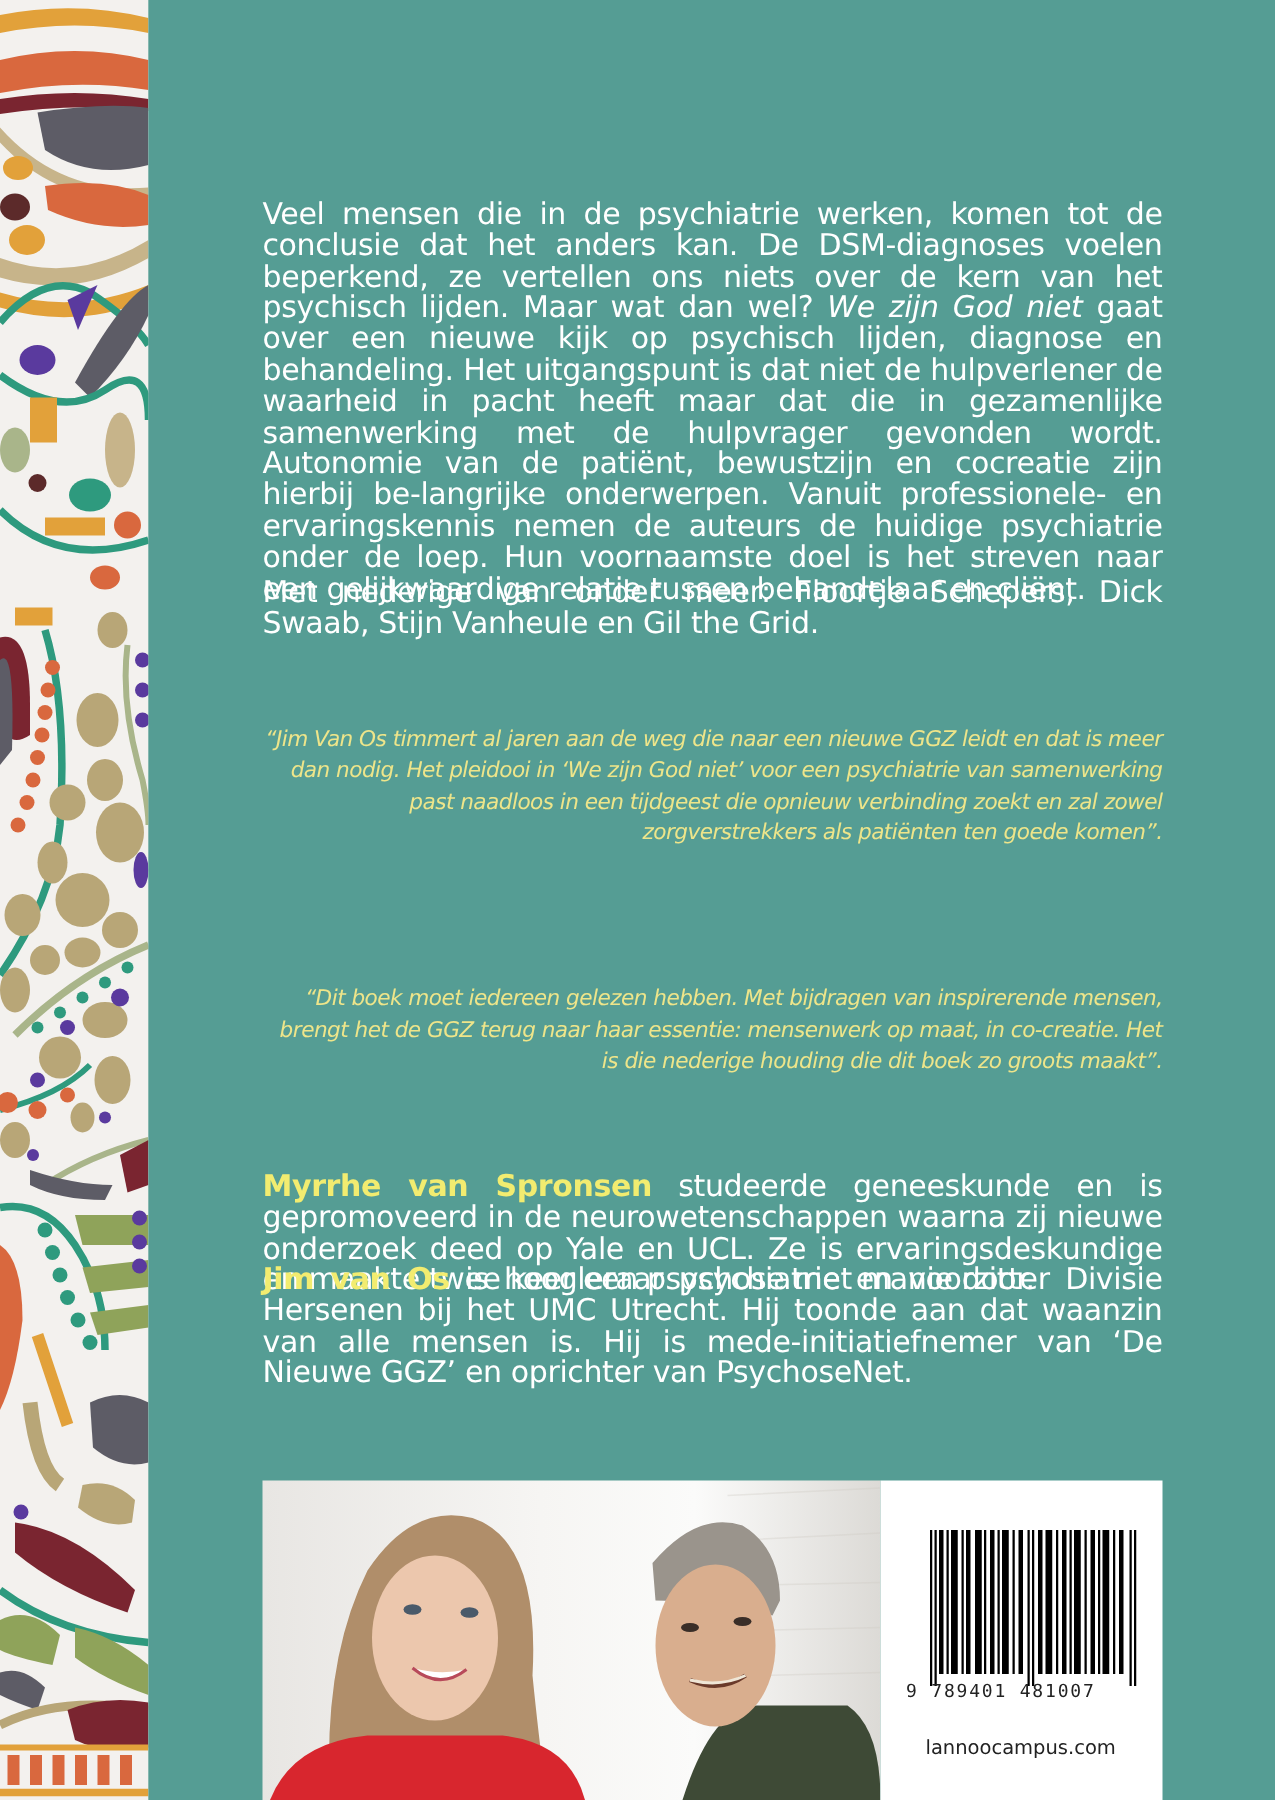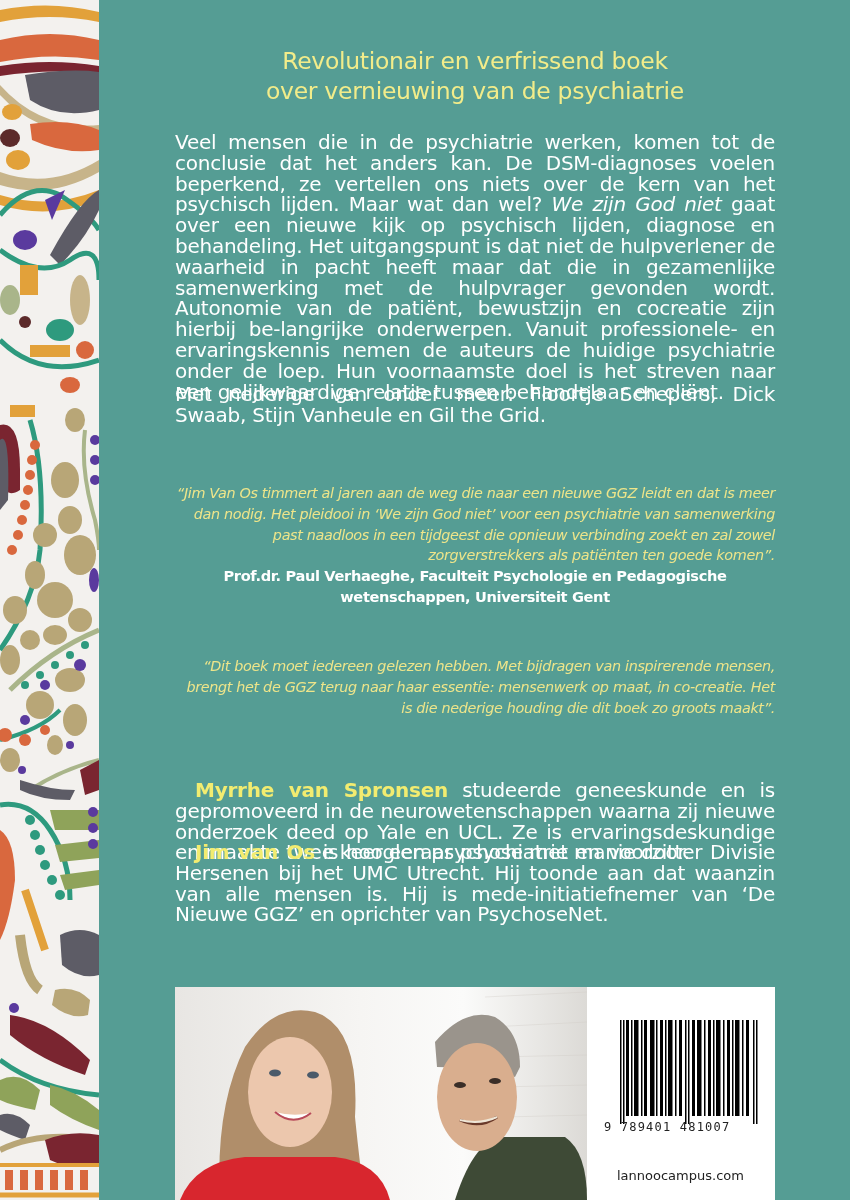--- a/index.html
+++ b/index.html
@@ -12,26 +12,26 @@
   .intro { top:132px; text-align:justify; }
   .contrib { top:384px; text-align:justify; }
   .quote { position:absolute; left:175px; width:600px; text-align:center; font-family:"DejaVu Sans", sans-serif; font-size:14.4px; line-height:20.8px; letter-spacing:-0.35px; margin:0; }
   .quote .q { color:#eee58a; font-style:italic; display:block;text-align:right; }
   .quote .src { color:#ffffff; font-weight:bold; display:block; font-size:14.6px; }
   .q1 { top:483px; }
   .q2 { top:656px; }
   .bio { text-align:justify; }
   .bio1 { top:780px; }
   .bio2 { top:842px; }
-  .bio .name { color:#f2ec70; font-weight:bold;margin-left:20px; }
+  .bio .name { color:#f2ec70; font-weight:bold; }
   .photo { position:absolute; left:175px; top:987px; width:412px; height:213px; background:linear-gradient(90deg,#e8e6e3 0%,#f6f5f3 45%,#fbfbfa 70%,#dcdad6 100%); overflow:hidden; }
   .barcode-box { position:absolute; left:587px; top:987px; width:188px; height:213px; background:#ffffff;text-align:right; }
   .barcode { position:absolute; left:33px; top:33px; width:140px; height:104px; }
   .isbn { position:absolute; left:17px; top:133px; font-family:"DejaVu Sans Mono", monospace; font-size:12px; color:#222; letter-spacing:1.2px; }
-  .site { position:absolute; left:30px; top:181px; font-family:"DejaVu Sans", sans-serif; font-size:13px; color:#222; }
+  .site { position:absolute; left:30px; top:171px; font-family:"DejaVu Sans", sans-serif; font-size:13px; color:#222; }
 </style>
 </head>
 <body>
 
 <div class="art">
   <svg width="99" height="1200" viewBox="0 0 99 1200" xmlns="http://www.w3.org/2000/svg">
     <rect width="99" height="1200" fill="#f3f1ee"></rect>
     <path d="M0 10 Q50 0 99 12 L99 22 Q50 12 0 22Z" fill="#e2a13a"></path>
     <path d="M0 40 Q50 28 99 40 L99 60 Q50 52 0 62Z" fill="#d9683e"></path>
     <path d="M0 66 Q50 58 99 66 L99 74 Q50 68 0 76Z" fill="#7a2530"></path>
@@ -158,31 +158,29 @@
         <rect x="80" y="1170" width="8" height="20"></rect>
       </g>
     <path d="M0 1165 L99 1165" stroke="#e2a13a" stroke-width="4"></path>
     <path d="M0 1195 L99 1195" stroke="#e2a13a" stroke-width="5"></path>
   </svg>
 </div>
 
 <div class="panel"></div>
 
 <h1 class="headline" style="margin:0;font-weight:normal;">
-  <span>Revolutionair en verfrissend boek</span><br>
-  <span>over vernieuwing van de psychiatrie</span>
+  <br>
 </h1>
 
 <p class="body-text intro"><span>Veel mensen die in de psychiatrie werken, komen tot de conclusie dat het anders kan. De DSM-diagnoses voelen beperkend, ze vertellen ons niets over de kern van het psychisch lijden. Maar wat dan wel? </span><em>We zijn God niet</em><span> gaat over een nieuwe kijk op psychisch lijden, diagnose en behandeling. Het uitgangspunt is dat niet de hulpverlener de waarheid in pacht heeft maar dat die in gezamenlijke samenwerking met de hulpvrager gevonden wordt. Autonomie van de patiënt, bewustzijn en cocreatie zijn hierbij be-langrijke onderwerpen. Vanuit professionele- en ervaringskennis nemen de auteurs de huidige psychiatrie onder de loep. Hun voornaamste doel is het streven naar een gelijkwaardige relatie tussen behandelaar en cliënt.</span></p>
 
 <p class="body-text contrib">Met nederige van onder meer: Floortje Schepers, Dick Swaab, Stijn Vanheule en Gil the Grid.</p>
 
 <div class="quote q1">
   <span class="q">“Jim Van Os timmert al jaren aan de weg die naar een nieuwe GGZ leidt en dat is meer dan nodig. Het pleidooi in ‘We zijn God niet’ voor een psychiatrie van samenwerking past naadloos in een tijdgeest die opnieuw verbinding zoekt en zal zowel zorgverstrekkers als patiënten ten goede komen”.</span>
-  <span class="src">Prof.dr. Paul Verhaeghe, Faculteit Psychologie en Pedagogische wetenschappen, Universiteit Gent</span>
 </div>
 
 <div class="quote q2">
   <span class="q">“Dit boek moet iedereen gelezen hebben. Met bijdragen van inspirerende mensen, brengt het de GGZ terug naar haar essentie: mensenwerk op maat, in co-creatie. Het is die nederige houding die dit boek zo groots maakt”.</span>
 </div>
 
 <p class="body-text bio bio1"><span class="name">Myrrhe van Spronsen</span><span> studeerde geneeskunde en is gepromoveerd in de neurowetenschappen waarna zij nieuwe onderzoek deed op Yale en UCL. Ze is ervaringsdeskundige en maakte twee keer een psychose met manie door.</span></p>
 
 <p class="body-text bio bio2"><span class="name">Jim van Os</span><span> is hoogleraar psychiatrie en voorzitter Divisie Hersenen bij het UMC Utrecht. Hij toonde aan dat waanzin van alle mensen is. Hij is mede-initiatiefnemer van ‘De Nieuwe GGZ’ en oprichter van PsychoseNet.</span></p>
 

